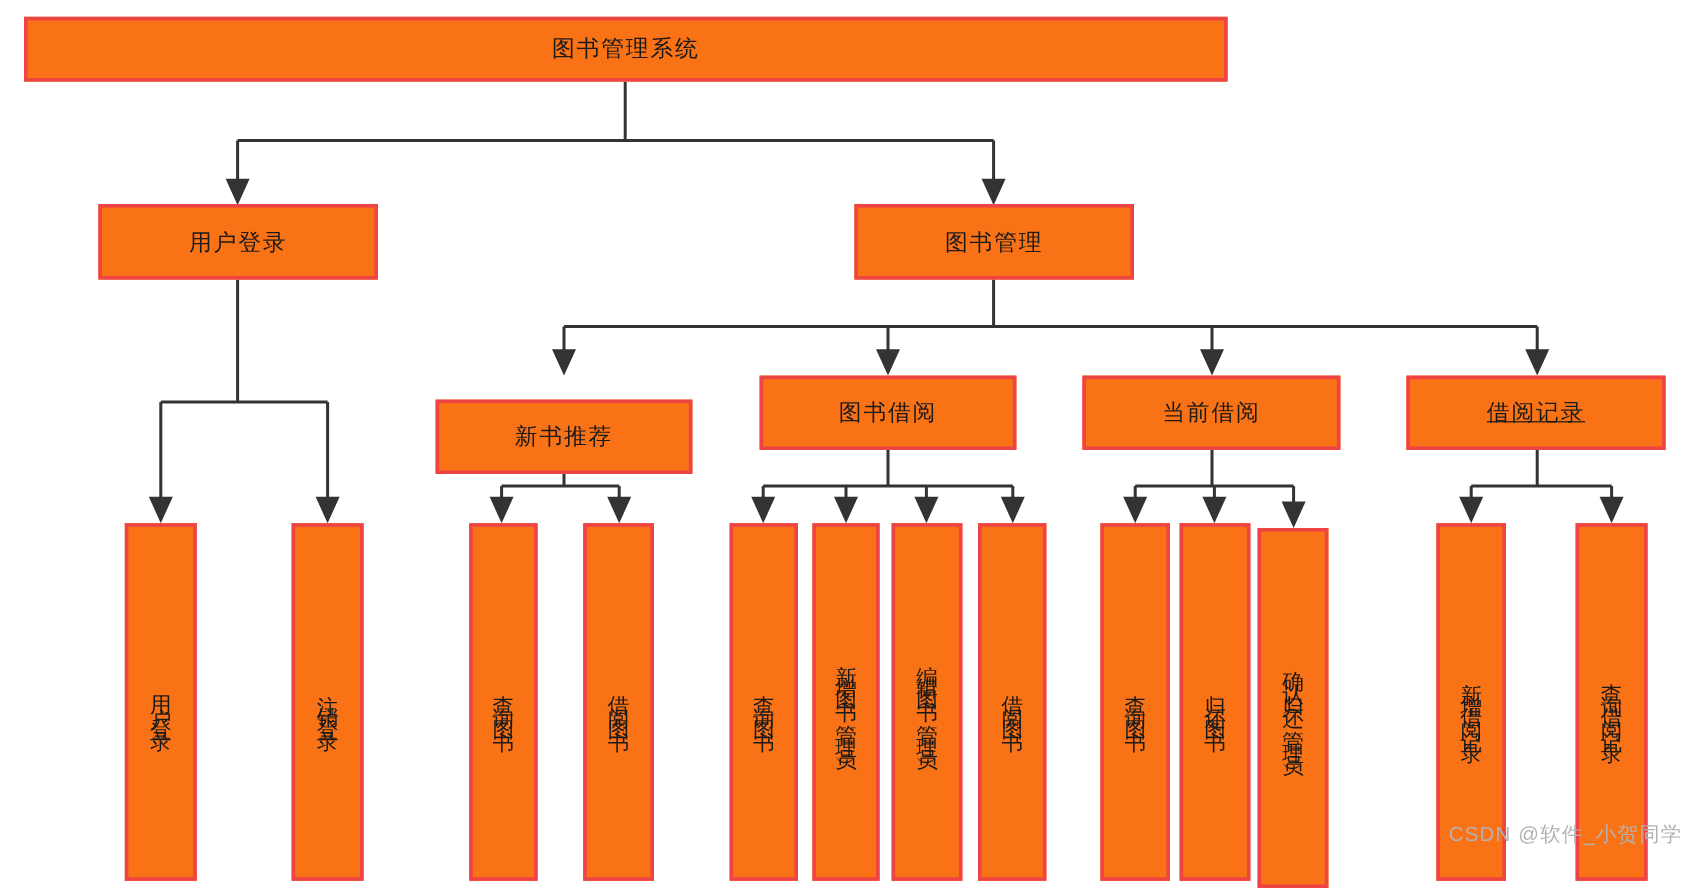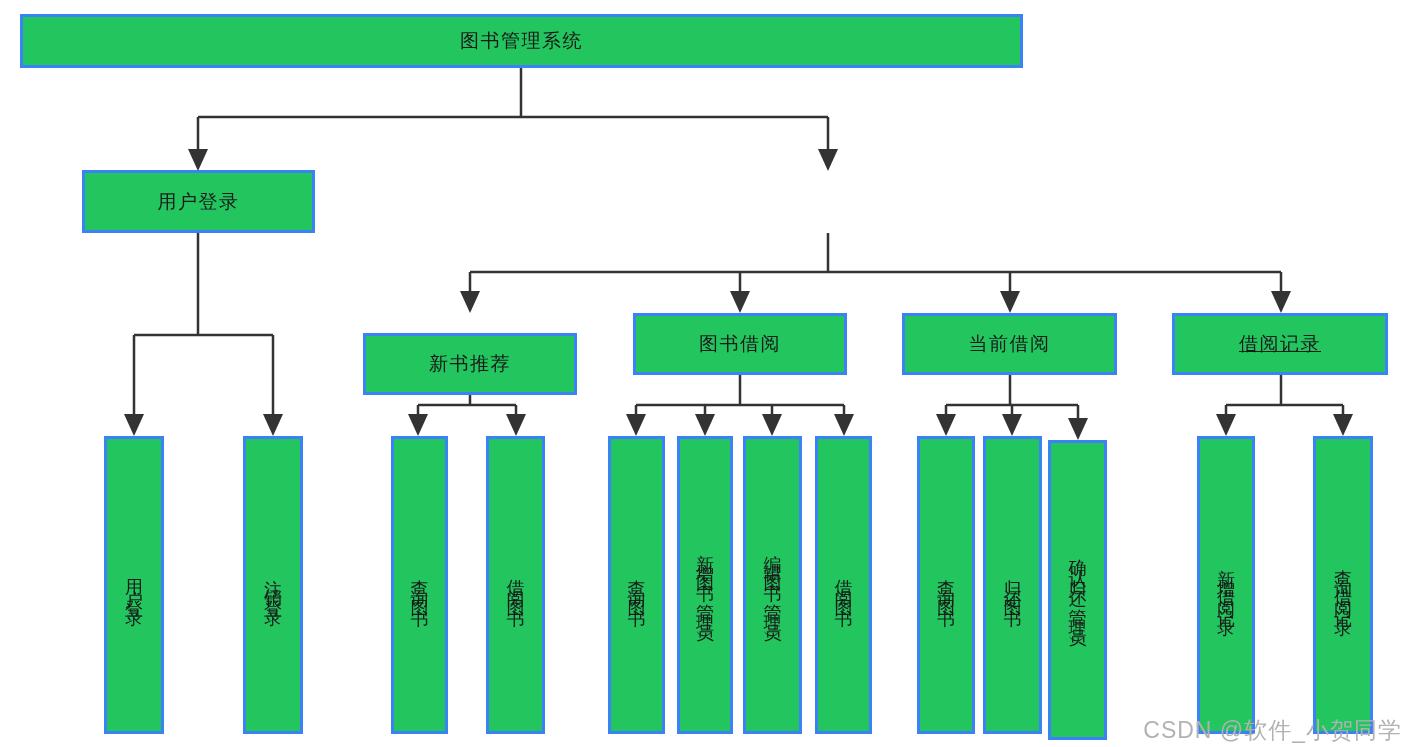--- a/index.html
+++ b/index.html
@@ -2,22 +2,22 @@
 <html><head>
 <meta charset="utf-8">
 <style>
   html,body{margin:0;padding:0;background:#ffffff;}
   .canvas{
     position:relative;width:1405px;height:747px;background:#ffffff;
     font-family:"Liberation Sans", sans-serif;color:#1a1a1a;overflow:hidden;
   }
   .connectors{position:absolute;left:0;top:0;width:1405px;height:747px;}
   .node{
-    position:absolute;box-sizing:border-box;background:#22c55e;
-    border:3px solid #3b82f6;display:flex;align-items:center;justify-content:center;
+    position:absolute;box-sizing:border-box;background:#f97316;
+    border:3px solid #ef4444;display:flex;align-items:center;justify-content:center;
   }
   .h-node{font-size:19px;letter-spacing:1.5px;white-space:nowrap;}
   .v-node span{
     writing-mode:vertical-rl;text-orientation:mixed;
     font-size:18px;line-height:1;letter-spacing:10px;white-space:nowrap;
   }
   
   .n-root{left:20px;top:14px;width:1003px;height:54px;}
   .n-userlogin{left:82px;top:170px;width:233px;height:63px;}
   .n-bookmgmt{left:712px;top:170px;width:233px;height:63px;}
@@ -33,21 +33,21 @@
   .lf5{left:608px;width:57px;}
   .lf6{left:677px;width:56px;}
   .lf7{left:743px;width:59px;}
   .lf8{left:815px;width:57px;}
   .lf9{left:917px;width:58px;}
   .lf10{left:983px;width:59px;}
   .lf11{left:1048px;width:59px;top:440px;height:300px;}
   .lf12{left:1197px;width:58px;}
   .lf13{left:1313px;width:60px;}
   .watermark{
-    position:absolute;right:3px;top:715px;font-size:23px;color:#b2b2b2;
+    position:absolute;right:3px;top:684px;font-size:17px;color:#b2b2b2;
     letter-spacing:1px;white-space:nowrap;
   }
   .cline{fill:none;stroke:#333333;stroke-width:2.5;}
   .ahead{fill:#333333;stroke:none;}
 </style>
 </head>
 <body>
 
 <div class="canvas">
 
@@ -86,20 +86,23 @@
     <polygon class="ahead" points="1216,414 1236,414 1226,436"></polygon>
     <polygon class="ahead" points="1333,414 1353,414 1343,436"></polygon>
   </svg>
 
   <div class="node h-node n-root">
     <span>图书管理系统</span>
   </div>
 
   <div class="node h-node n-userlogin">
     <span>用户登录</span>
+  </div>
+  <div class="node h-node n-bookmgmt">
+    <span>图书管理</span>
   </div>
 
   <div class="node h-node n-newrec">
     <span>新书推荐</span>
   </div>
   <div class="node h-node n-borrow">
     <span>图书借阅</span>
   </div>
   <div class="node h-node n-current">
     <span>当前借阅</span>

